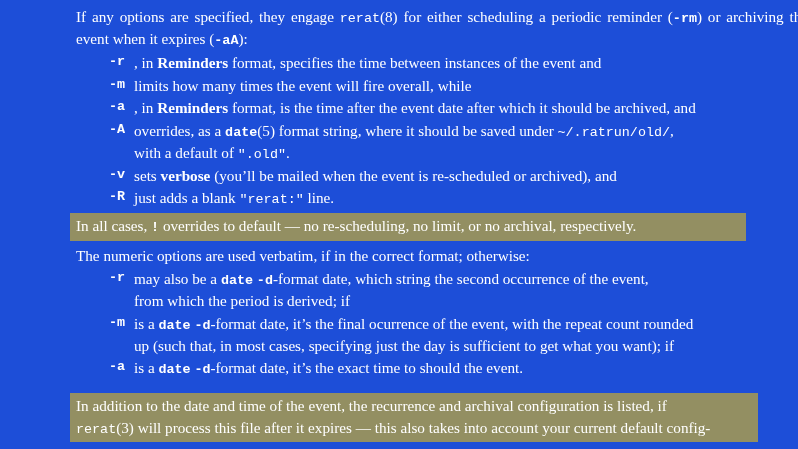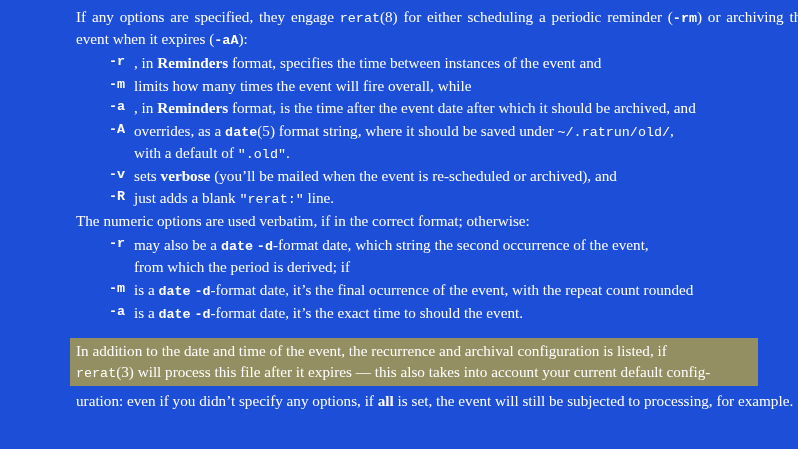--- a/index.html
+++ b/index.html
@@ -111,31 +111,32 @@
       <li>
         <span class="tag">-v</span>
         <span class="body"><span>sets </span><b>verbose</b><span> (you’ll be mailed when the event is re-scheduled or archived), and</span></span>
       </li>
       <li>
         <span class="tag">-R</span>
         <span class="body"><span>just adds a blank </span><span class="mono">"rerat:"</span><span> line.</span></span>
       </li>
     </ul>
 
+    <div class="hl hl-one"><span>In all cases, </span><span class="mono bold">!</span><span> overrides to default — no re-scheduling, no limit, or no archival, respectively.</span></div>
 
     <p class="para">The numeric options are used verbatim, if in the correct format; otherwise:</p>
 
     <ul class="itemlist">
       <li>
         <span class="tag">-r</span>
         <span class="body"><span>may also be a </span><span class="mono bold">date</span>&nbsp;<span class="mono bold">-d</span><span>-format date, which string the second occurrence of the event,</span><br><span>from which the period is derived; if</span></span>
       </li>
       <li>
         <span class="tag">-m</span>
-        <span class="body"><span>is a </span><span class="mono bold">date</span>&nbsp;<span class="mono bold">-d</span><span>-format date, it’s the final ocurrence of the event, with the repeat count rounded</span><br></span>
+        <span class="body"><span>is a </span><span class="mono bold">date</span>&nbsp;<span class="mono bold">-d</span><span>-format date, it’s the final ocurrence of the event, with the repeat count rounded</span><br><span>up (such that, in most cases, specifying just the day is sufficient to get what you want); if</span></span>
       </li>
       <li>
         <span class="tag">-a</span>
         <span class="body"><span>is a </span><span class="mono bold">date</span>&nbsp;<span class="mono bold">-d</span><span>-format date, it’s the exact time to should the event.</span></span>
       </li>
     </ul>
 
     <div class="gap-m"></div>
 
     <div class="hl hl-block"><span>In addition to the date and time of the event, the recurrence and archival configuration is listed, if</span><br><span class="mono">rerat</span><span>(3) will process this file after it expires — this also takes into account your current default config-</span></div>

